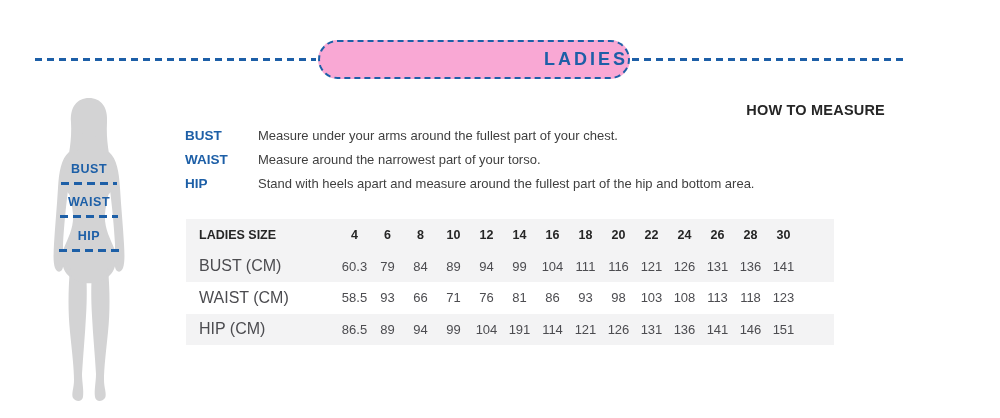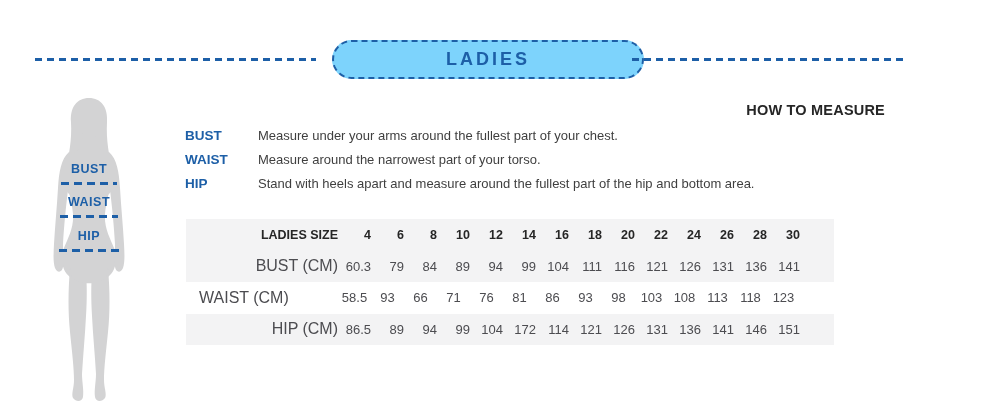--- a/index.html
+++ b/index.html
@@ -13,23 +13,23 @@
   *{margin:0;padding:0;box-sizing:border-box;}
   html,body{background:#ffffff;}
   body{font-family:"Liberation Sans", sans-serif;}
   .page{position:relative;width:1000px;height:418px;background:#fff;overflow:hidden;}
 
   
   .hdash{position:absolute;height:3px;top:58px;
          background-image:repeating-linear-gradient(90deg,var(--blue) 0 7px,transparent 7px 12px);}
   .hdash.left{left:35px;width:281px;}
   .hdash.right{left:632px;width:275px;}
-  .pill{position:absolute;left:332px;top:40px;width:312px;height:39px;
+  .pill{position:absolute;left:318px;top:40px;width:312px;height:39px;
         border:2px dashed var(--blue);border-radius:20px;
-        display:flex;align-items:center;justify-content:center;background:#7dd3fc;}
+        display:flex;align-items:center;justify-content:flex-end;background:#f9a8d4;}
   .pill span{color:var(--blue);font-size:18px;font-weight:bold;letter-spacing:3px;}
 
   
   .figure{position:absolute;left:48px;top:96px;width:80px;height:306px;}
   .figure svg{position:absolute;left:0;top:0;width:80px;height:306px;}
   .fig-label{position:absolute;left:9px;width:64px;text-align:center;
              color:var(--blue);font-weight:bold;font-size:12.5px;letter-spacing:.5px;}
   .fig-dash{position:absolute;height:3px;
             background-image:repeating-linear-gradient(90deg,var(--blue) 0 8px,transparent 8px 13px);}
   .lbl-bust{top:66px;} .dash-bust{top:86px;left:13px;width:56px;}
@@ -42,21 +42,21 @@
   .measure-grid{display:grid;grid-template-columns:73px 1fr;row-gap:2px;}
   .measure-term{color:var(--blue);font-weight:bold;font-size:13.5px;line-height:22px;}
   .measure-desc{color:var(--body);font-size:13px;line-height:22px;}
 
   
   .size-table{position:absolute;left:186px;top:219px;width:648px;
               border-collapse:collapse;table-layout:fixed;}
   .size-table td{height:31.5px;vertical-align:middle;font-size:13px;color:var(--value);
                  text-align:center;white-space:nowrap;}
   .size-table td.row-label{text-align:left;padding-left:13px;font-size:16px;}
-  .size-table tr.shaded td{background:var(--shade);text-align:right;}
+  .size-table tr.shaded td{background:var(--shade);}
   .size-table tr.bold td{font-weight:bold;color:var(--dark);font-size:12.5px;}
 </style>
 </head>
 <body>
 
 <div class="page">
 
   <div class="header">
     <div class="hdash left"></div>
     <div class="pill">
@@ -196,21 +196,21 @@
           <td>123</td>
           <td></td>
         </tr>
         <tr class="shaded">
           <td class="row-label">HIP (CM)</td>
           <td>86.5</td>
           <td>89</td>
           <td>94</td>
           <td>99</td>
           <td>104</td>
-          <td>172</td>
+          <td>191</td>
           <td>114</td>
           <td>121</td>
           <td>126</td>
           <td>131</td>
           <td>136</td>
           <td>141</td>
           <td>146</td>
           <td>151</td>
           <td></td>
         </tr>

